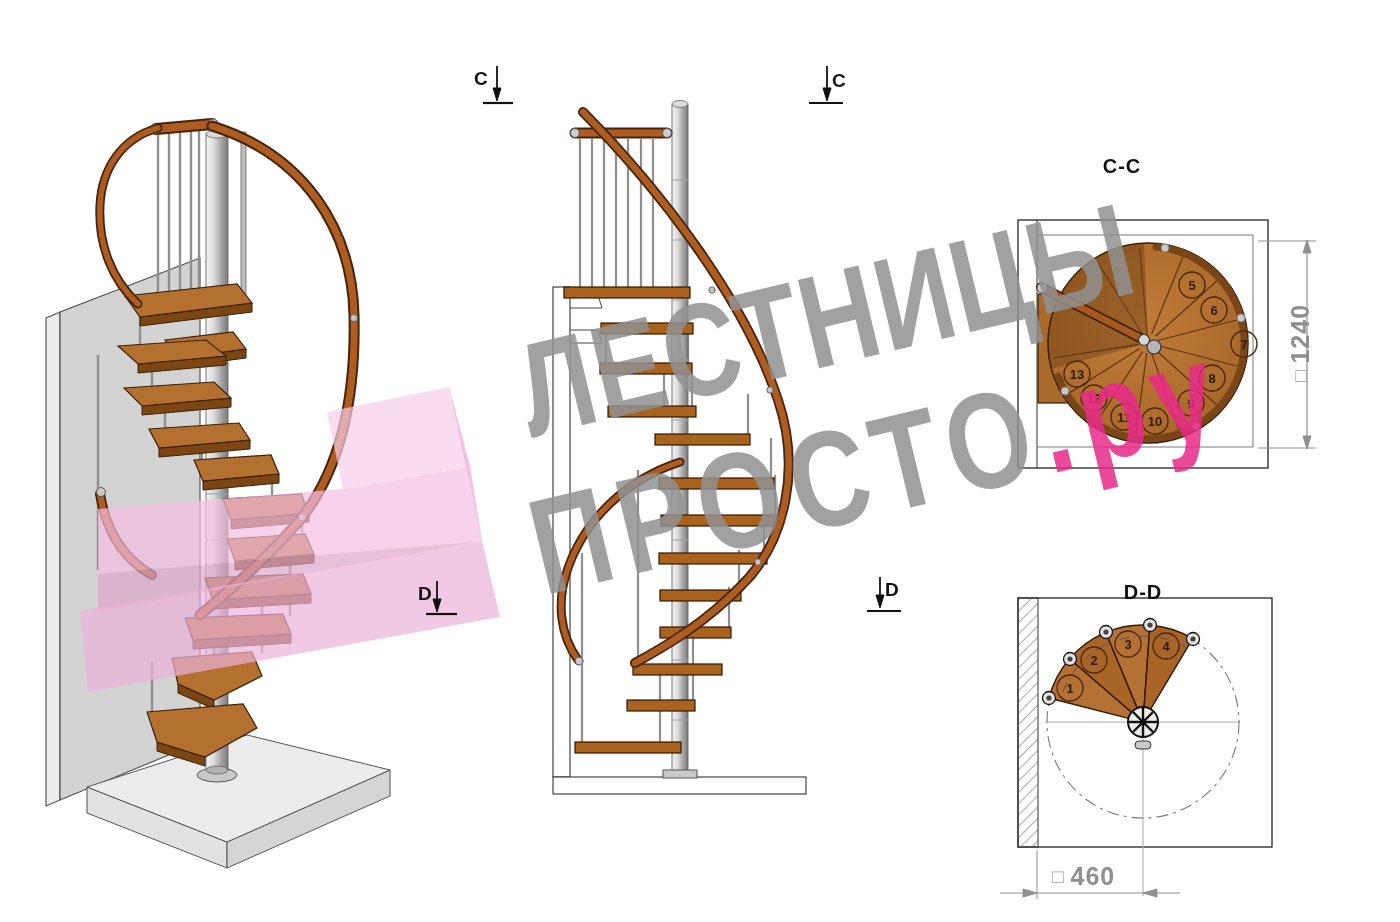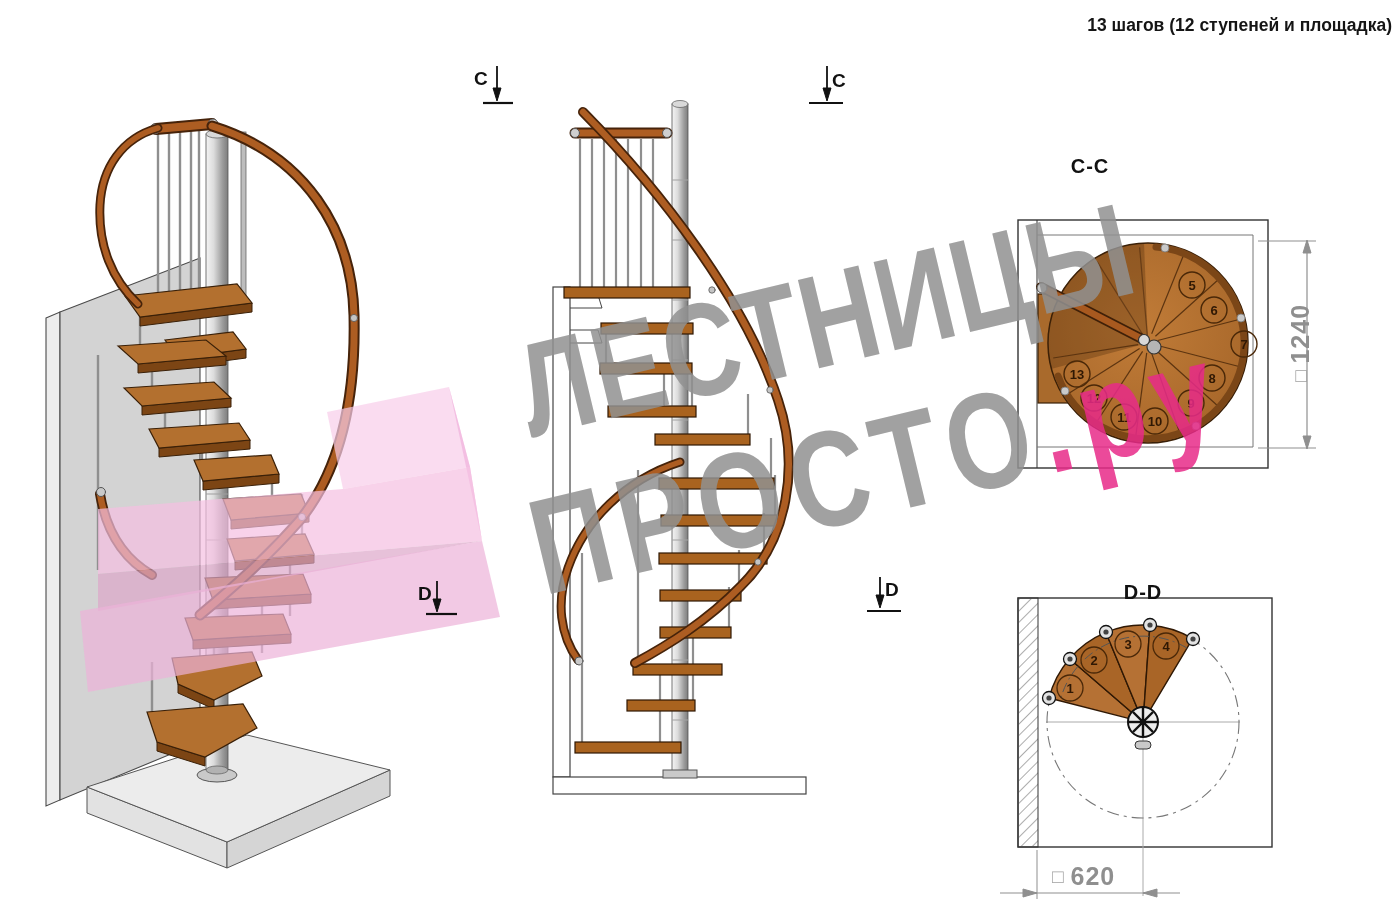--- a/index.html
+++ b/index.html
@@ -379,33 +379,32 @@
       <polygon points="1037,893 1023,889 1023,897"></polygon>
       <polygon points="1143,893 1157,889 1157,897"></polygon>
     </g>
   </g>
 </svg>
 
 <div class="wm" id="wm1">ЛЕСТНИЦЫ</div>
 <div class="wm" id="wm2"><span>ПРОСТО</span><span class="pink">.ру</span></div>
 
 <div class="txt header">
-  <div>13 шагов (12 ступеней и площадка)</div>
 </div>
 
-<div class="txt view-title" style="left:1050px;top:155px;">C-C</div>
+<div class="txt view-title" style="left:1082px;top:155px;">C-C</div>
 <div class="txt view-title" style="left:1103px;top:581px;">D-D</div>
 
 <div class="txt marker-letter" style="left:474px;top:68px;">C</div>
 <div class="txt marker-letter" style="left:832px;top:70px;">C</div>
 <div class="txt marker-letter" style="left:418px;top:583px;">D</div>
 <div class="txt marker-letter" style="left:885px;top:579px;">D</div>
 
 <div class="txt dim" id="dim-1240">
   <span class="sq">□</span>
   <span class="val">1240</span>
 </div>
 <div class="txt dim" id="dim-620">
   <span class="sq">□</span>
-  <span class="val">620</span>
+  <span class="val">460</span>
 </div>
 
 </div>
 
 </body></html>

